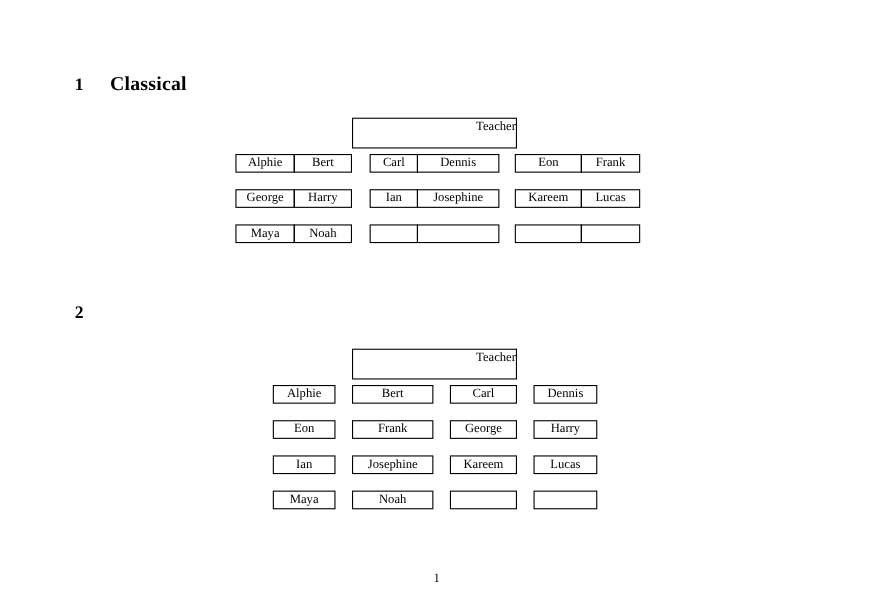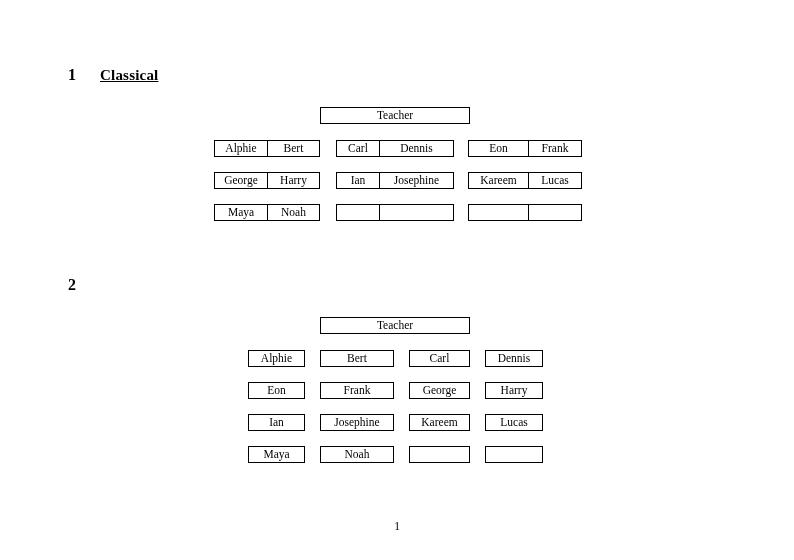--- a/index.html
+++ b/index.html
@@ -26,32 +26,31 @@
     font-size: 17px;
     letter-spacing: 0.2px;
     white-space: nowrap;
   }
   .section-heading .sec-num {
     width: 32px;
     flex: 0 0 32px;
     font-size: 16px;
   }
   .section-heading .sec-title {
-    font-size: 15px;
-    text-decoration: underline;
+    font-size: 18px;
   }
 
   
   .teacher-box {
     position: absolute;
     box-sizing: border-box;
     border: 1px solid #000000;
-    height: 17px;
+    height: 28px;
     line-height: 15px;
-    text-align: center;
+    text-align: right;
     font-size: 11.5px;
   }
 
   
   .grp {
     position: absolute;
   }
   .grp-row {
     display: flex;
     margin-bottom: 15px;

